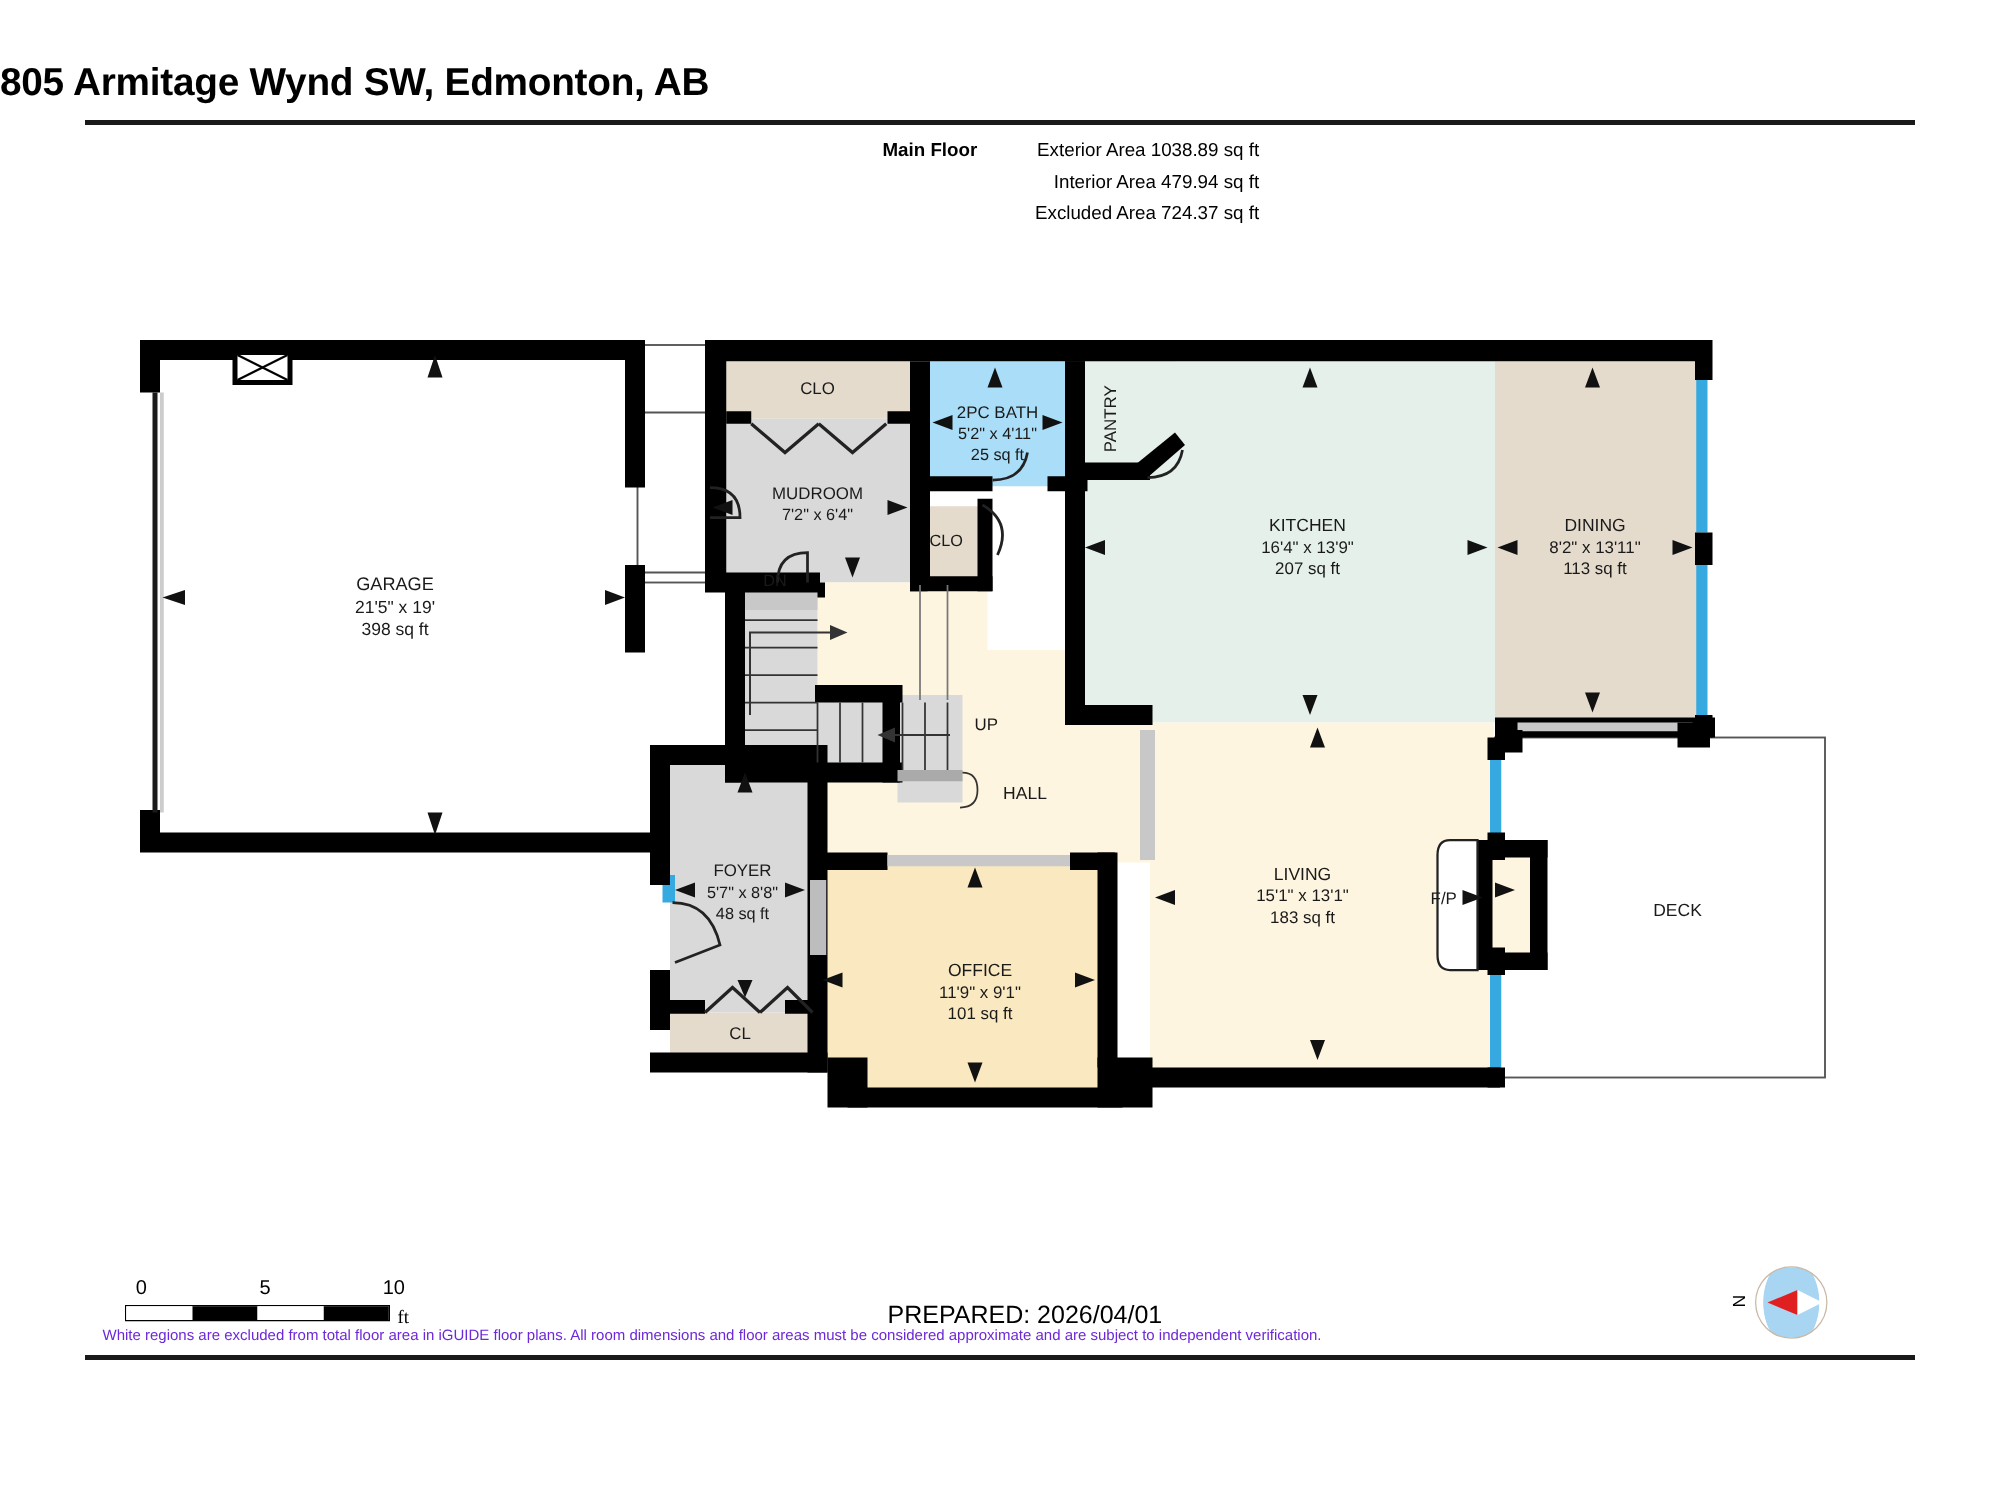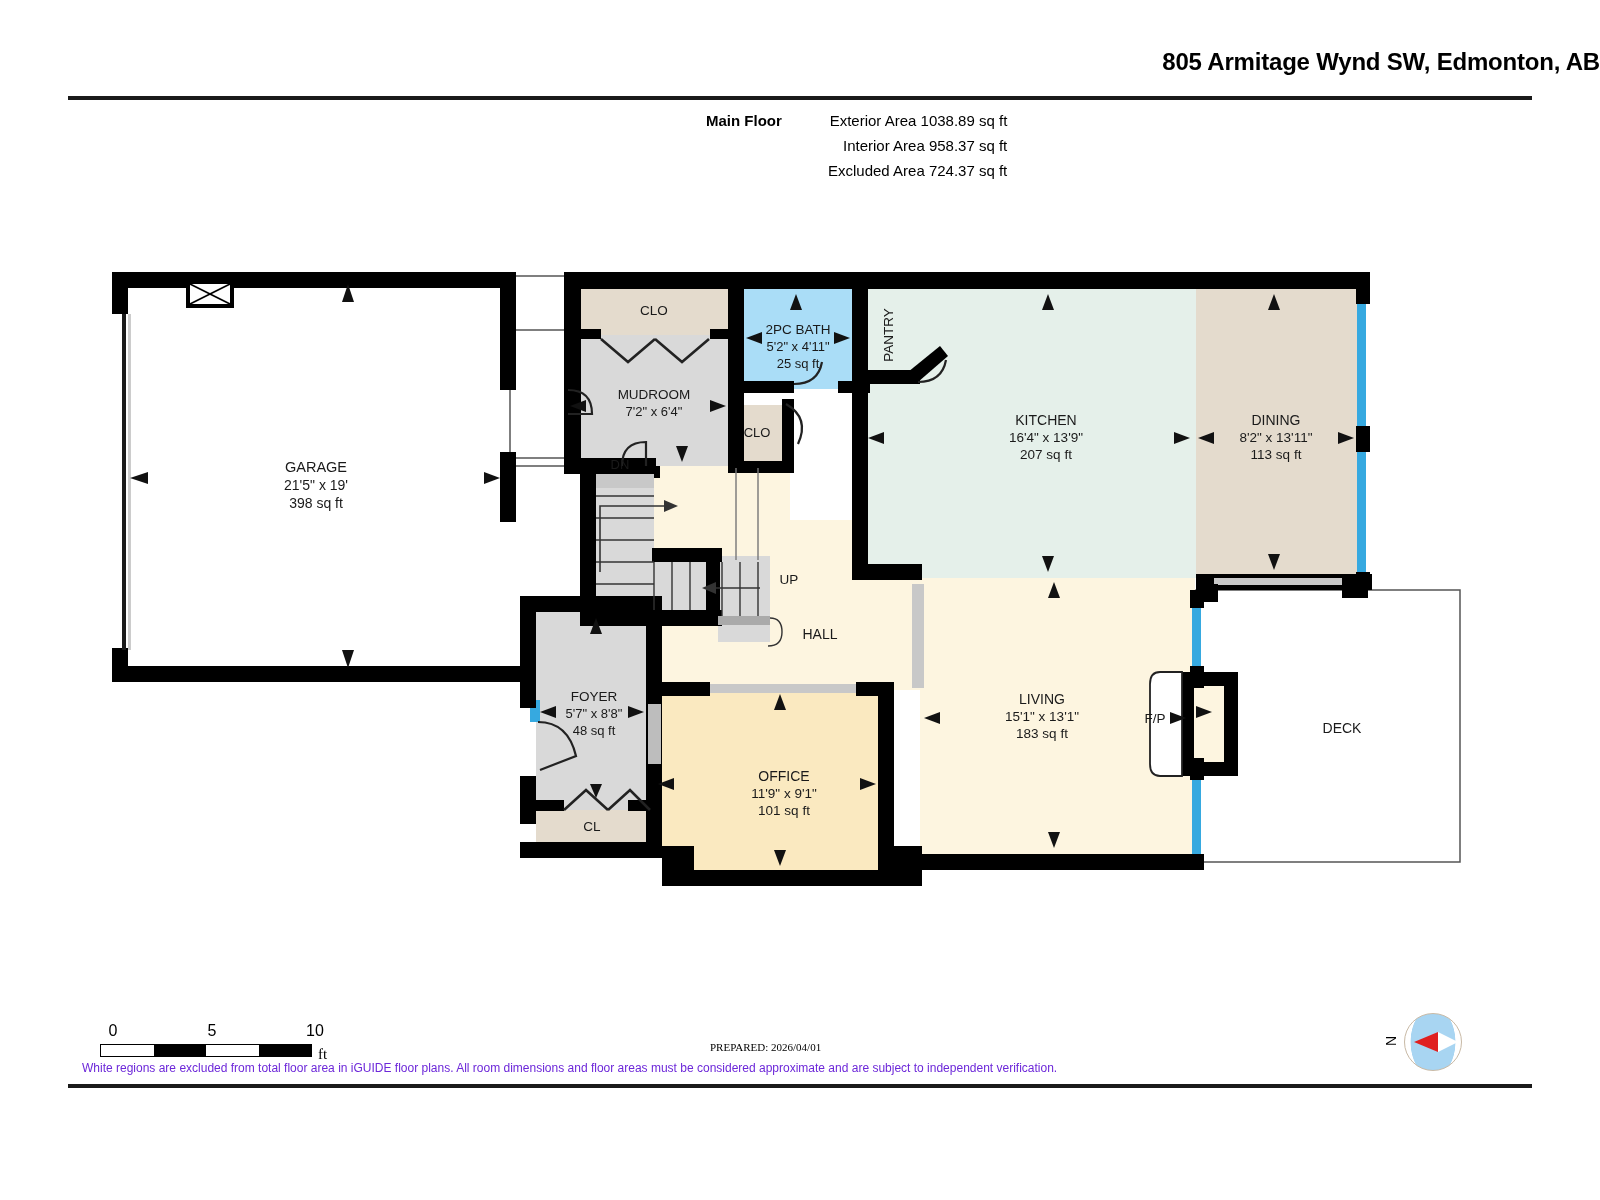--- a/index.html
+++ b/index.html
@@ -7,22 +7,22 @@
     width: 1600px; height: 1200px;
     background: #ffffff;
     font-family: "Liberation Sans", sans-serif;
     position: relative;
     overflow: hidden;
   }
 
   
   #page-title {
     position: absolute; top: 48px; left: 0; width: 1600px;
-    text-align: right;
-    font-size: 24px; font-weight: bold; color: #000;
+    text-align: left;
+    font-size: 31px; font-weight: bold; color: #000;
     letter-spacing: -0.2px;
   }
   #header-rule {
     position: absolute; top: 96px; left: 68px; width: 1464px; height: 4px;
     background: #1a1a1a;
   }
   #floor-summary {
     position: absolute; top: 108px; left: 706px;
     font-size: 15px; color: #000; line-height: 25px;
   }
@@ -43,21 +43,21 @@
   #scale-ticks .t5 { left: 112px; }
   #scale-ticks .t10 { left: 215px; text-align: right; }
   #scale-segments { position: absolute; top: 22px; left: 0; display: flex; border: 1.5px solid #000; width: 212px; height: 13px; }
   #scale-segments div { flex: 1 1 25%; }
   #scale-segments div:nth-child(odd) { background: #fff; }
   #scale-segments div:nth-child(even) { background: #000; }
   #scale-unit { position: absolute; left: 218px; top: 24px; font-size: 15px; font-family: Liberation Serif, serif; }
 
   #prepared {
     position: absolute; left: 710px; top: 1041px;
-    font-size: 11px; color: #000; white-space: nowrap; font-family: Liberation Serif, serif;
+    font-size: 20px; color: #000; white-space: nowrap;
   }
 
   #compass { position: absolute; left: 1386px; top: 1013px; width: 80px; height: 62px; }
   #compass .c-n {
     position: absolute; left: 0px; top: 20px;
     font-size: 14px; color: #000;
     transform: rotate(-90deg); transform-origin: center;
   }
   #compass .c-circle {
     position: absolute; left: 18px; top: 0px; width: 58px; height: 58px;
@@ -89,21 +89,21 @@
 <div id="page-title">805 Armitage Wynd SW, Edmonton, AB</div>
 <div id="header-rule"></div>
 
 <div id="floor-summary">
   <div class="fs-row">
     <span class="fs-label">Main Floor</span>
     <span class="fs-value">Exterior Area 1038.89 sq ft</span>
   </div>
   <div class="fs-row">
     <span class="fs-label"></span>
-    <span class="fs-value">Interior Area 958.37 sq ft</span>
+    <span class="fs-value">Interior Area 479.94 sq ft</span>
   </div>
   <div class="fs-row">
     <span class="fs-label"></span>
     <span class="fs-value">Excluded Area 724.37 sq ft</span>
   </div>
 </div>
 
 <svg id="plan" viewBox="0 0 1600 1200" xmlns="http://www.w3.org/2000/svg">
 
   <rect x="118" y="276" width="392" height="400" fill="#ffffff"></rect>

